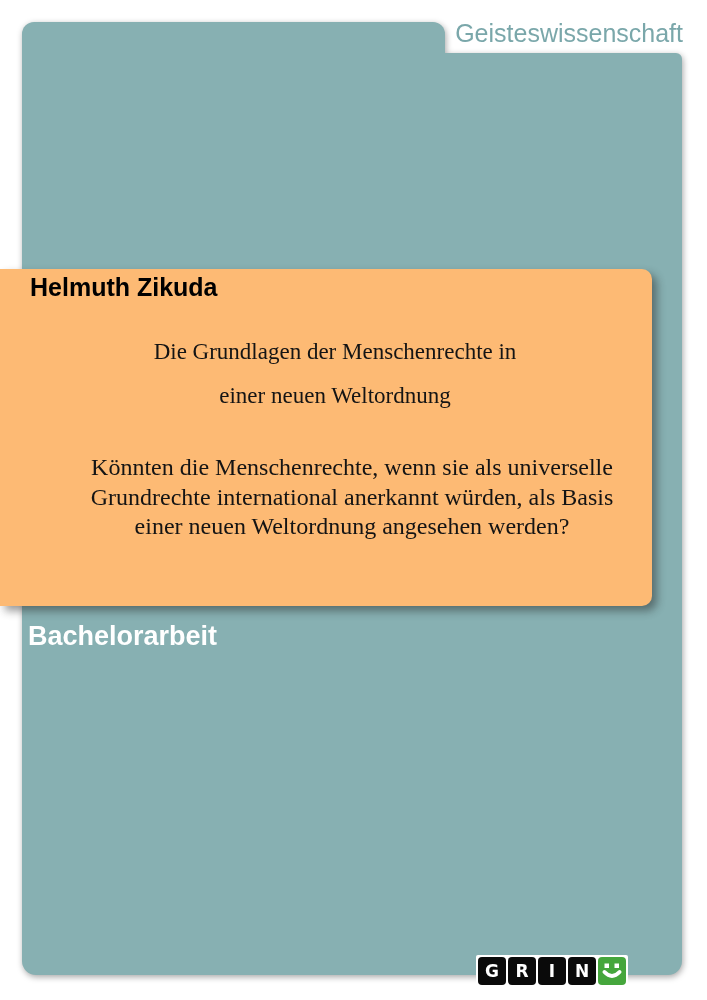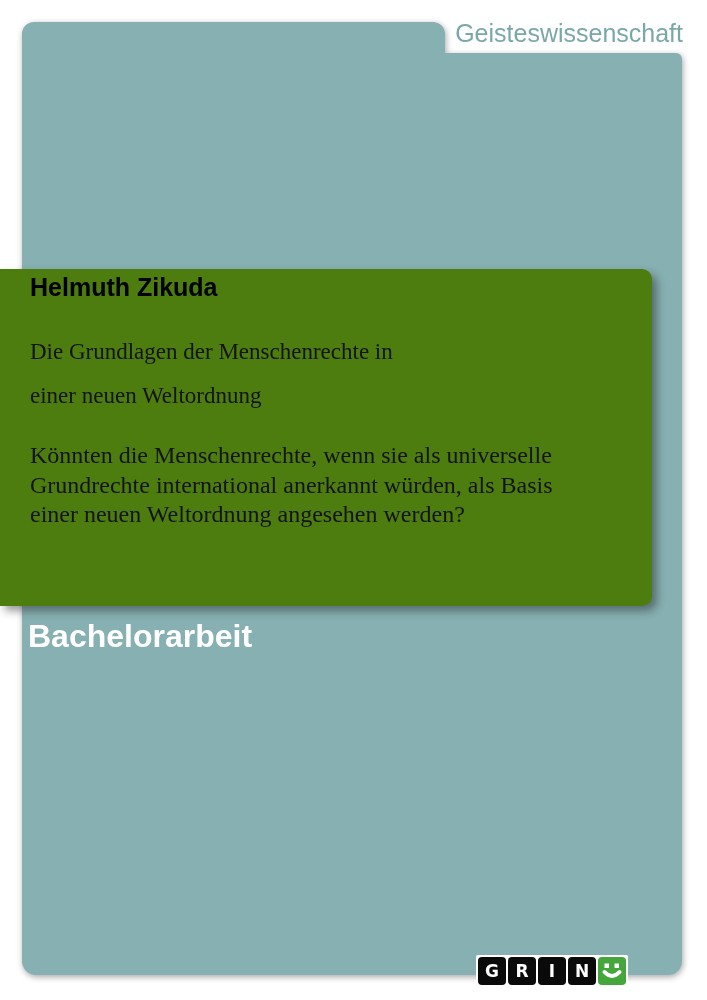--- a/index.html
+++ b/index.html
@@ -3,20 +3,21 @@
 <meta charset="utf-8">
 <style>
   html, body { margin: 0; padding: 0; }
   .page {
     position: relative;
     width: 707px;
     height: 1000px;
     background: #ffffff;
     overflow: hidden;
     font-family: "Liberation Sans", sans-serif;
+    text-align: center;
   }
   .folder {
     position: absolute;
     inset: 0;
     filter: drop-shadow(1px 2px 3px rgba(0,0,0,0.35));
   }
   .folder-tab {
     position: absolute;
     left: 22px; top: 22px;
     width: 423px; height: 45px;
@@ -34,21 +35,21 @@
     position: absolute;
     top: 19px; right: 24px;
     font-size: 25px;
     letter-spacing: 0px;
     color: var(--category-text, #7aa7aa);
   }
   .card {
     position: absolute;
     left: 0; top: 269px;
     width: 652px; height: 337px;
-    background: #4d7c0f;
+    background: #fdba74;
     border-radius: 0 10px 10px 0;
     box-shadow: 5px 5px 8px rgba(30,30,30,0.45);
   }
   .author {
     position: absolute;
     left: 30px; top: 3px;
     font-size: 25px;
     font-weight: bold;
     color: #000000;
     line-height: 30px;
@@ -61,32 +62,32 @@
     font-family: "Liberation Serif", serif;
     font-weight: normal;
     font-size: 23px;
     line-height: 44px;
     color: #141414;
     white-space: pre-line;
   }
   .subtitle {
     position: absolute;
     left: 30px; top: 172px;
-    margin: 0;
+    margin: 12px;
     width: 620px;
     font-family: "Liberation Serif", serif;
     font-size: 24px;
     line-height: 29.5px;
     color: #141414;
     white-space: pre-line;
   }
   .doc-type {
     position: absolute;
     left: 28px; top: 620px;
-    font-size: 32px;
+    font-size: 27px;
     font-weight: bold;
     color: #ffffff;
     line-height: 33px;
   }
   .logo {
     position: absolute;
     left: 476px; top: 955px;
     background: #ffffff;
     padding: 2px;
     display: flex;

